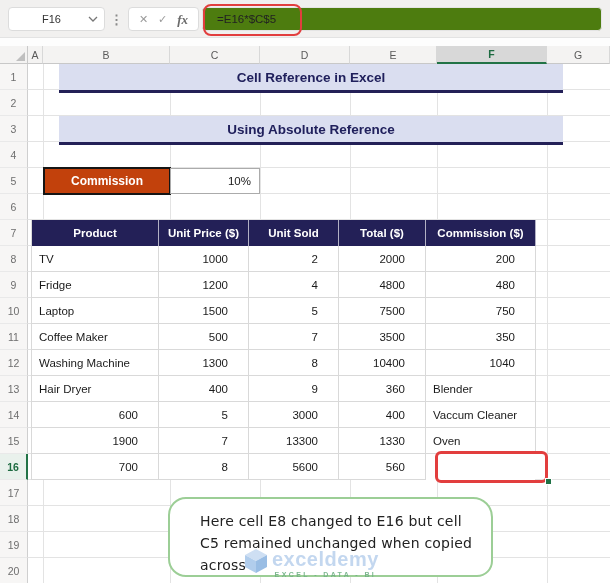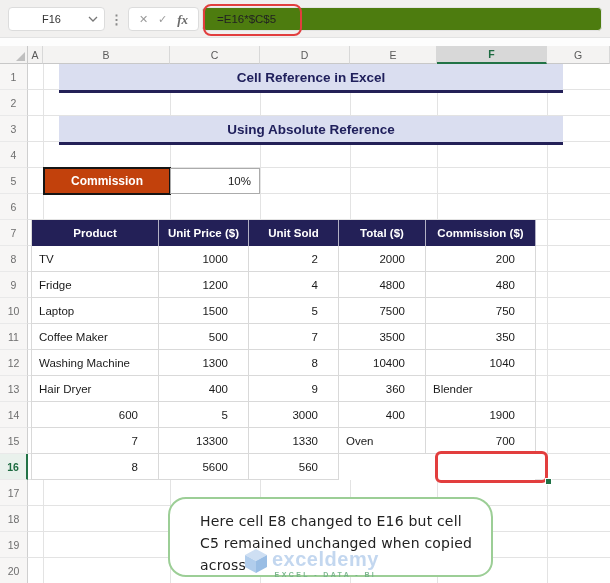--- a/index.html
+++ b/index.html
@@ -198,20 +198,21 @@
       <div class="td c4">1040</div>
       <div class="td c0">Hair Dryer</div>
       <div class="td c1">400</div>
       <div class="td c2">9</div>
       <div class="td c4">360</div>
       <div class="td c0">Blender</div>
       <div class="td c1">600</div>
       <div class="td c2">5</div>
       <div class="td c3">3000</div>
       <div class="td c4">400</div>
+      <div class="td c0">Vaccum Cleaner</div>
       <div class="td c1">1900</div>
       <div class="td c2">7</div>
       <div class="td c3">13300</div>
       <div class="td c4">1330</div>
       <div class="td c0">Oven</div>
       <div class="td c1">700</div>
       <div class="td c2">8</div>
       <div class="td c3">5600</div>
       <div class="td c4">560</div>
     </div>

